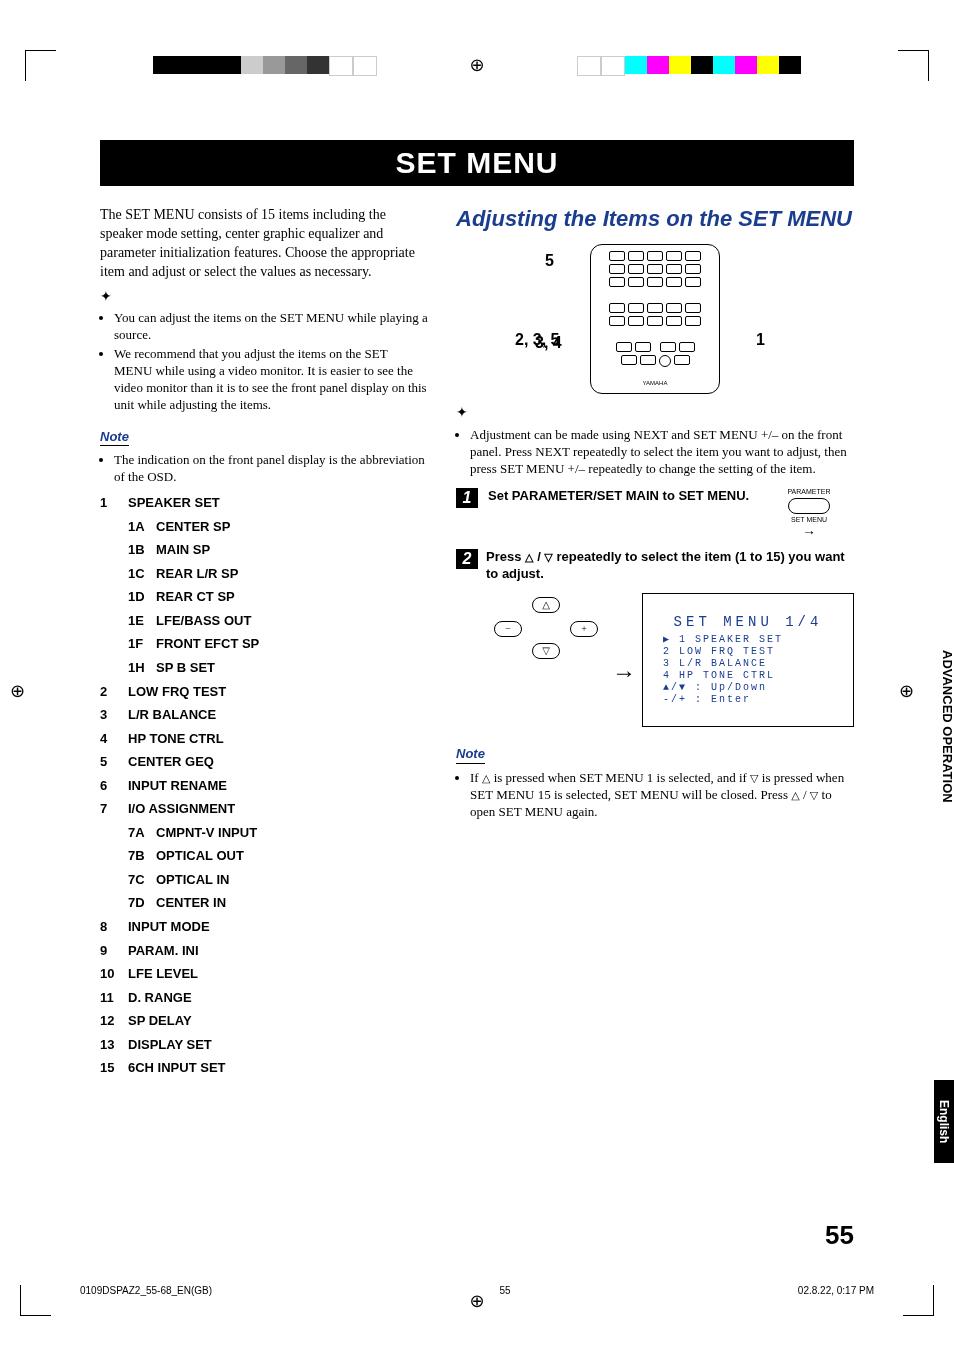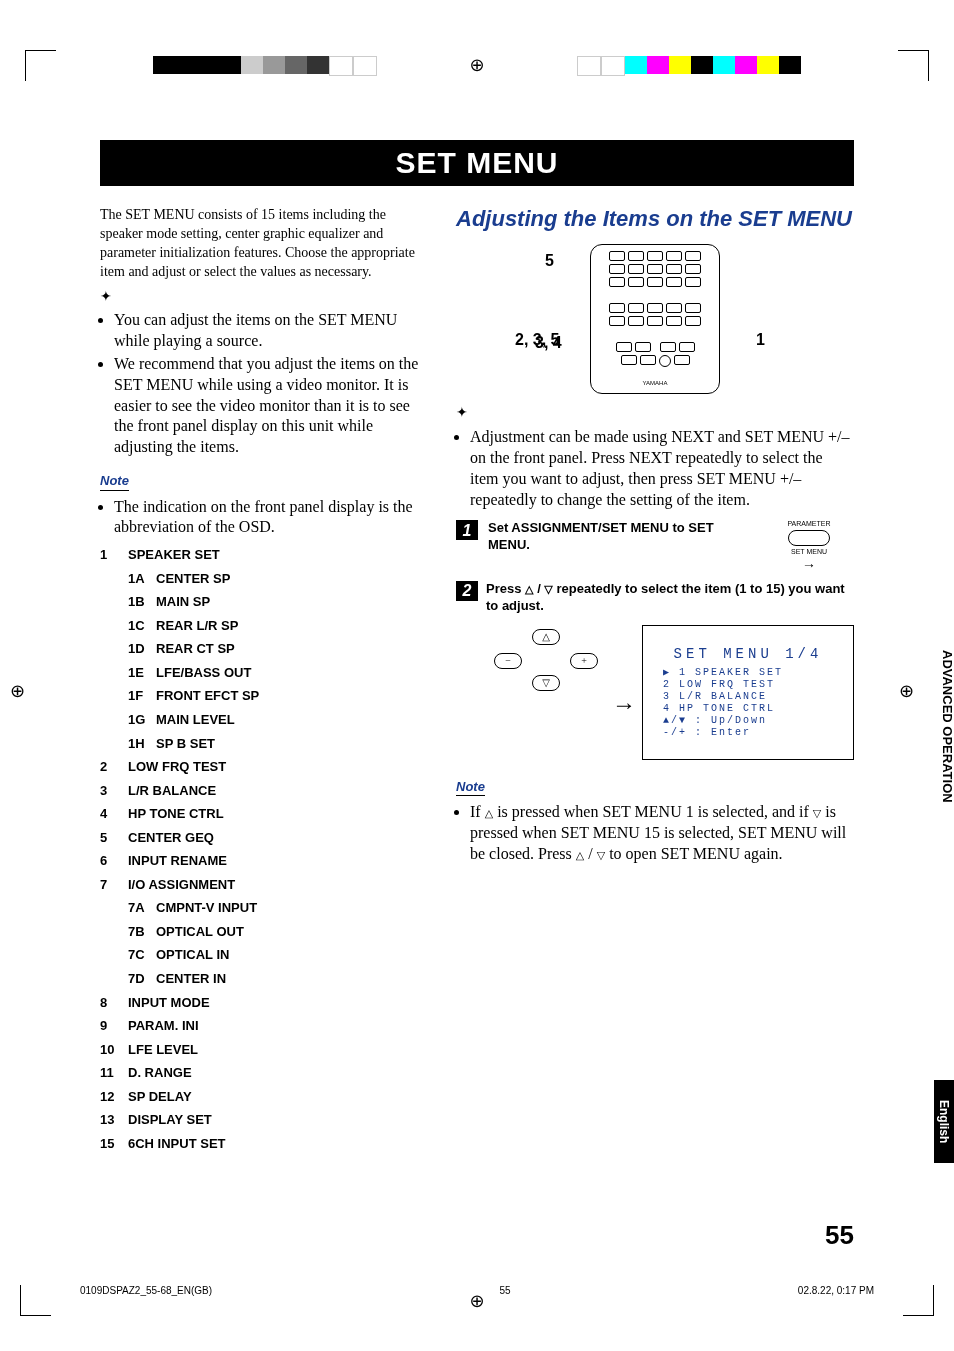--- a/index.html
+++ b/index.html
@@ -85,21 +85,21 @@
   }
   .hint-icon {
     font-size: 14px;
     margin: 4px 0;
   }
   ul.bullets {
     margin: 2px 0 8px 0;
     padding-left: 14px;
   }
   ul.bullets li {
-    font-size: 16px;
+    font-size: 13px;
     margin: 2px 0;
     line-height: 1.3;
   }
   .note-label {
     font-style: italic;
     font-weight: bold;
     color: #1a3d8f;
     border-bottom: 1px solid #000;
     display: inline-block;
     margin: 6px 0 4px 0;
@@ -401,24 +401,20 @@
             </div>
             <div class="row sub">
               <span class="num">1E</span>
               <span>LFE/BASS OUT</span>
             </div>
             <div class="row sub">
               <span class="num">1F</span>
               <span>FRONT EFCT SP</span>
             </div>
             <div class="row sub">
-              <span class="num">1G</span>
-              <span>MAIN LEVEL</span>
-            </div>
-            <div class="row sub">
               <span class="num">1H</span>
               <span>SP B SET</span>
             </div>
           <div class="row">
               <span class="num">2</span>
               <span>LOW FRQ TEST</span>
             </div>
           <div class="row">
               <span class="num">3</span>
               <span>L/R BALANCE</span>
@@ -547,21 +543,21 @@
           </div>
         </div>
 
         <div class="hint-icon">✦</div>
         <ul class="bullets">
           <li>Adjustment can be made using NEXT and SET MENU +/– on the front panel. Press NEXT repeatedly to select the item you want to adjust, then press SET MENU +/– repeatedly to change the setting of the item.</li>
         </ul>
 
         <div class="step step-row">
           <div class="step-num">1</div>
-          <div class="step-body">Set ASSIGNMENT/SET MENU to SET MENU.</div>
+          <div class="step-body">Set PARAMETER/SET MAIN to SET MENU.</div>
           <div class="switch-graphic">
             <div>PARAMETER</div>
             <div class="slider"></div>
             <div>SET MENU</div>
             <div style="font-size:14px">→</div>
           </div>
         </div>
 
         <div class="step">
           <div class="step-num">2</div>

